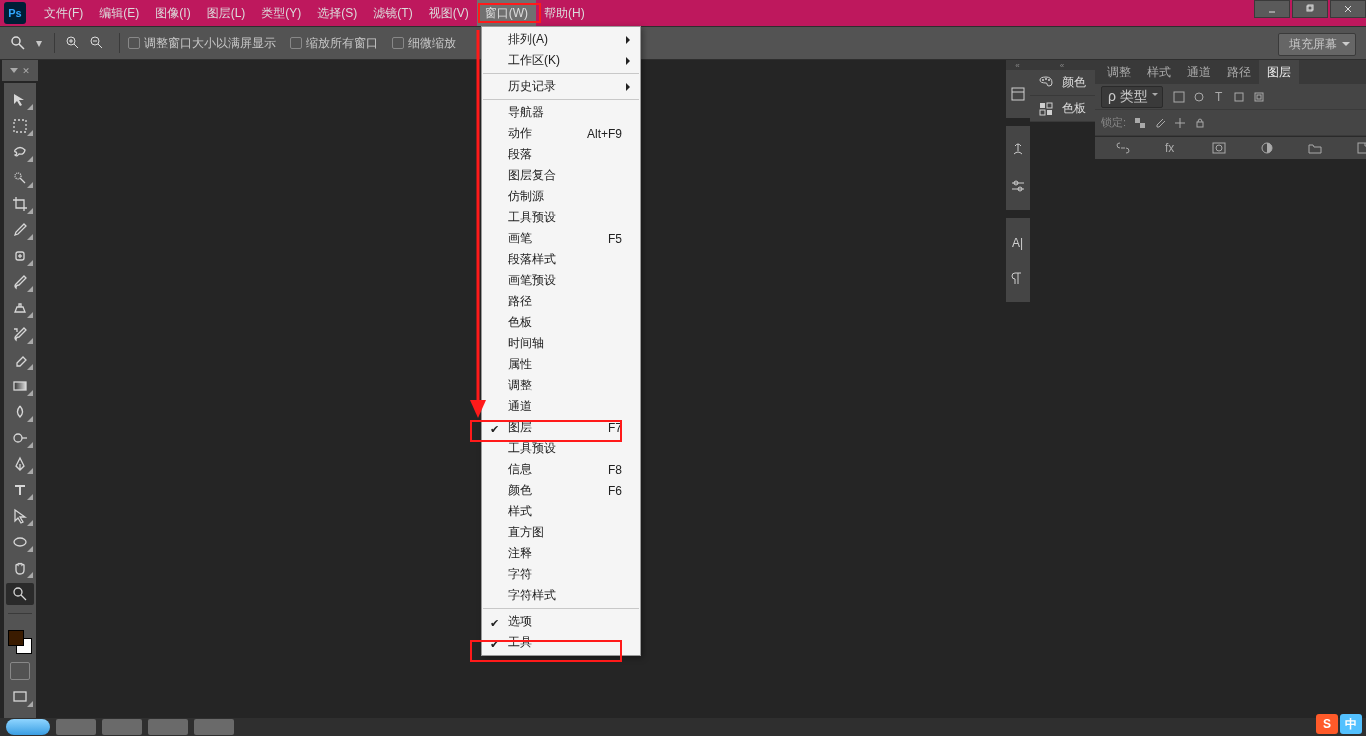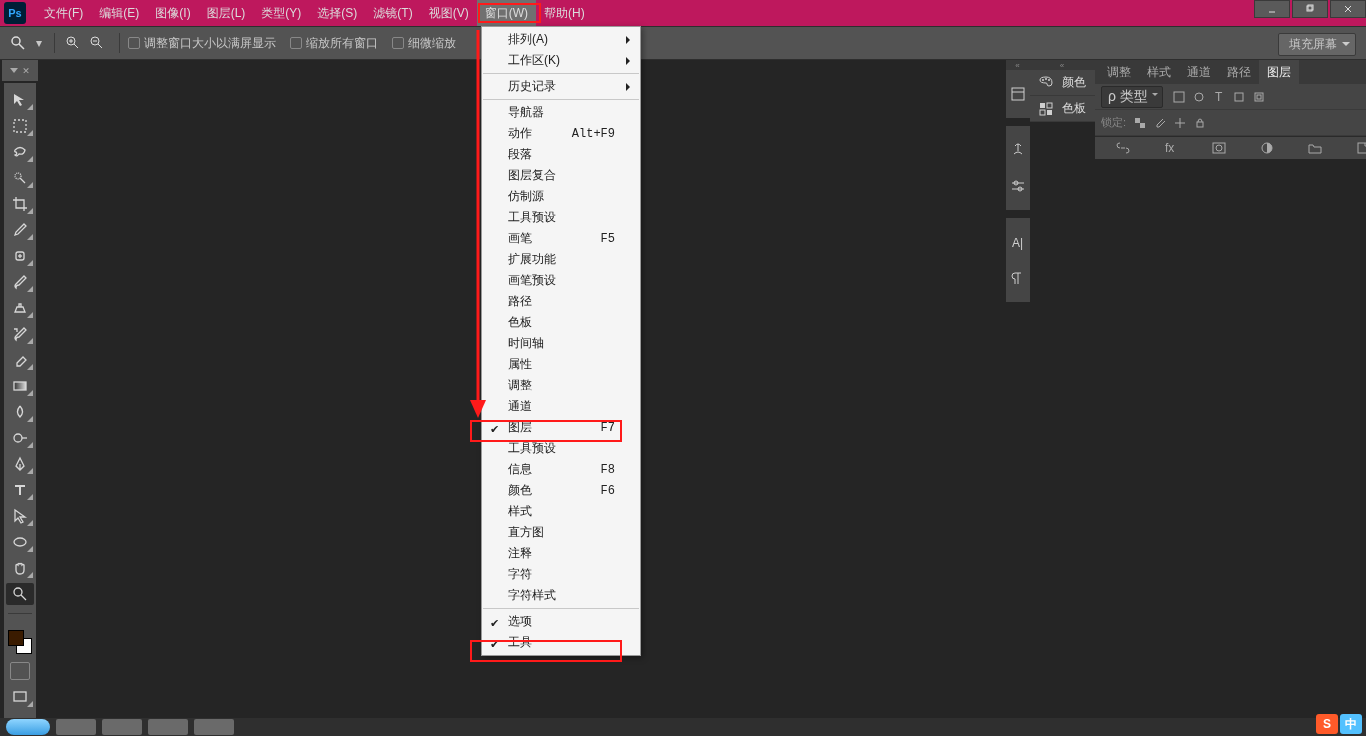--- a/index.html
+++ b/index.html
@@ -73,21 +73,21 @@
 .layers-main { flex:1; display:flex; border-bottom:1px solid #2a2a2a;}
 .layers-main .list { flex:1; }
 .layers-main .scroll { width:14px; background:#393939;}
 .layers-foot { height:22px; display:flex; align-items:center; justify-content:flex-end; padding:0 4px; }
 .layers-foot .fic { width:20px; height:16px; margin:0 14px; display:flex; align-items:center; justify-content:center;}
 .layers-col .side-accent { position:absolute; right:0; top:180px; width:3px; height:120px; background:linear-gradient(#ffd200,#ff2a2a); }
 
 
 .dropdown { position:absolute; left:481px; top:26px; width:160px; background:#f5f5f5; border:1px solid #9a9a9a; box-shadow:2px 2px 6px rgba(0,0,0,0.35); z-index:100; padding:2px 0;}
 .dd-item { height:21px; display:flex; align-items:center; padding:0 6px 0 26px; color:#222; position:relative; cursor:default; white-space:nowrap;}
-.dd-item .shortcut { position:absolute; right:25px; color:#222;font-family:Liberation Mono, monospace;}
+.dd-item .shortcut { position:absolute; right:18px; color:#222;}
 .dd-item .arrow { position:absolute; right:6px; top:7px; width:0; height:0; border:4px solid transparent; border-left-color:#222;}
 .dd-item .check { position:absolute; left:8px; top:6px; font-size:11px; color:#222;}
 .dd-sep { height:1px; background:#c8c8c8; margin:2px 1px;}
 
 
 .hilite { position:absolute; border:2px solid #ff1a1a; z-index:200; pointer-events:none;}
 .arrow-ann { position:absolute; z-index:200; pointer-events:none;}
 
 
 .statusbar { position:absolute; left:0; right:0; bottom:0; height:18px; background:#2f2f2f; display:flex; align-items:center;}
@@ -546,21 +546,21 @@
       <span>仿制源</span>
     </div>
   <div class="dd-item">
       <span>工具预设</span>
     </div>
   <div class="dd-item">
       <span>画笔</span>
       <span class="shortcut">F5</span>
     </div>
   <div class="dd-item">
-      <span>扩展功能</span>
+      <span>段落样式</span>
     </div>
   <div class="dd-item">
       <span>画笔预设</span>
     </div>
   <div class="dd-item">
       <span>路径</span>
     </div>
   <div class="dd-item">
       <span>色板</span>
     </div>

